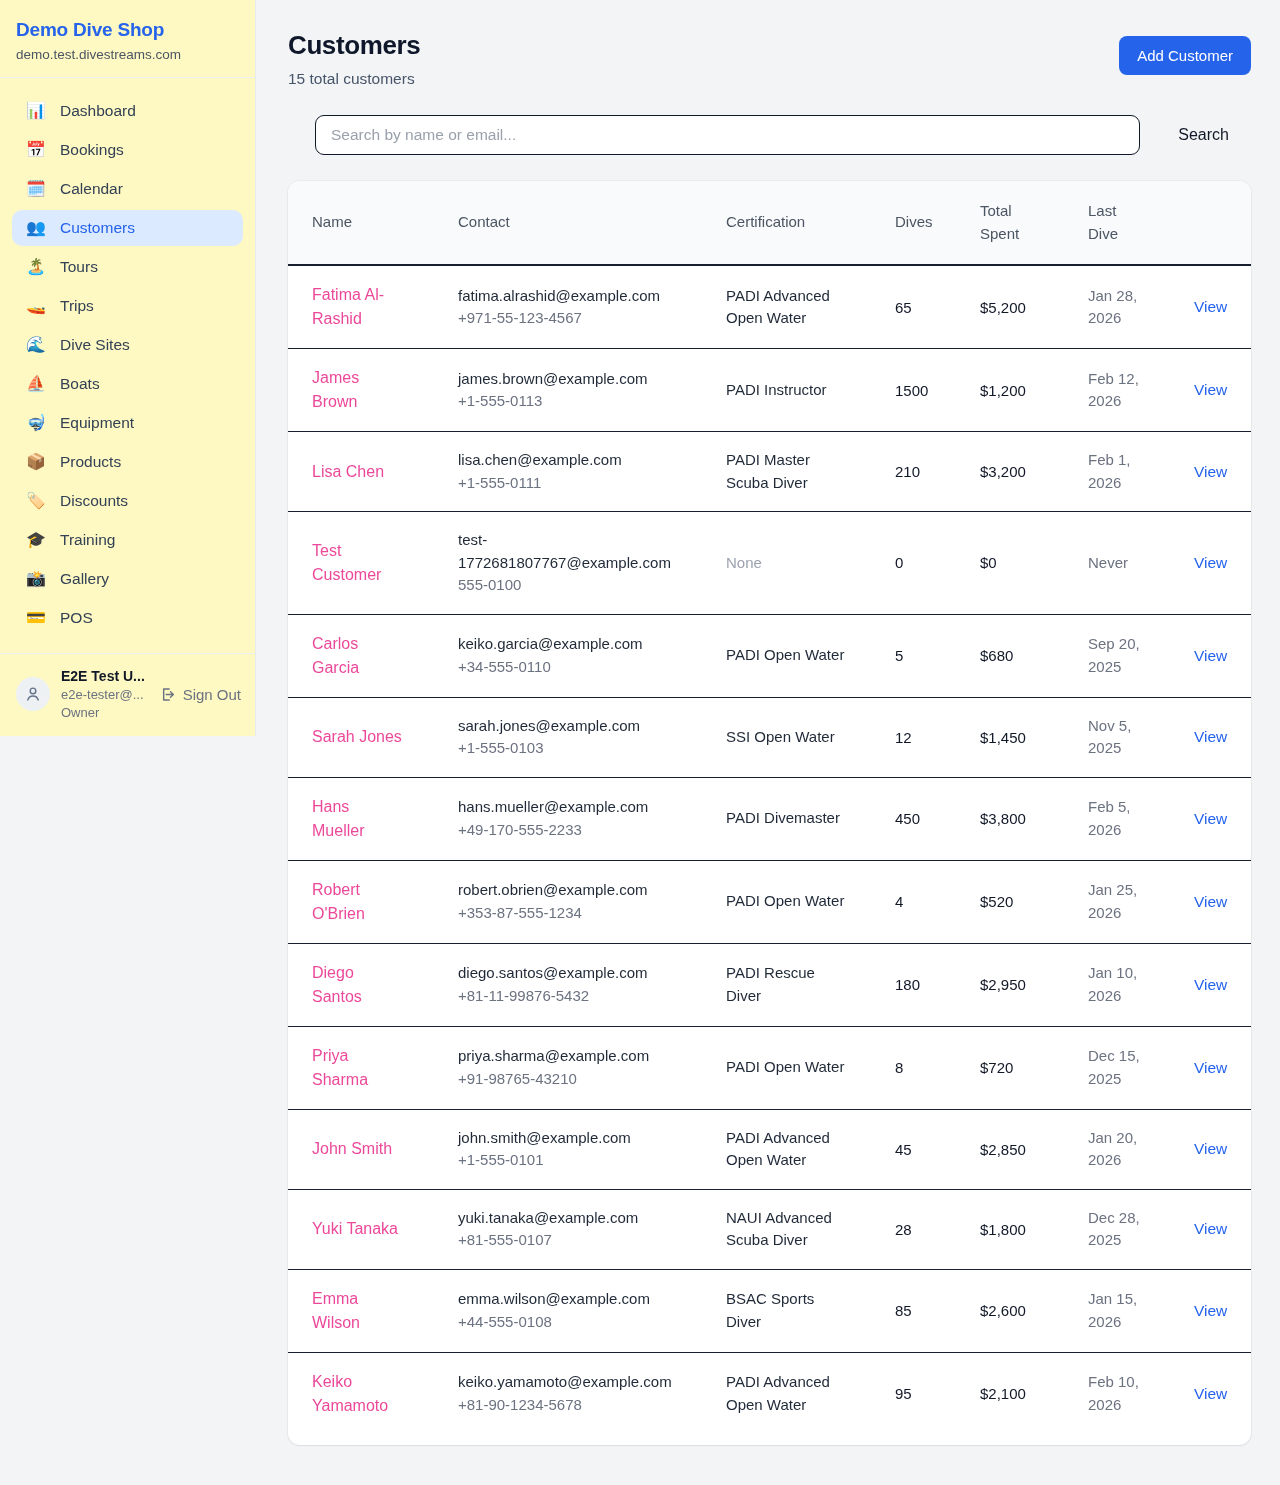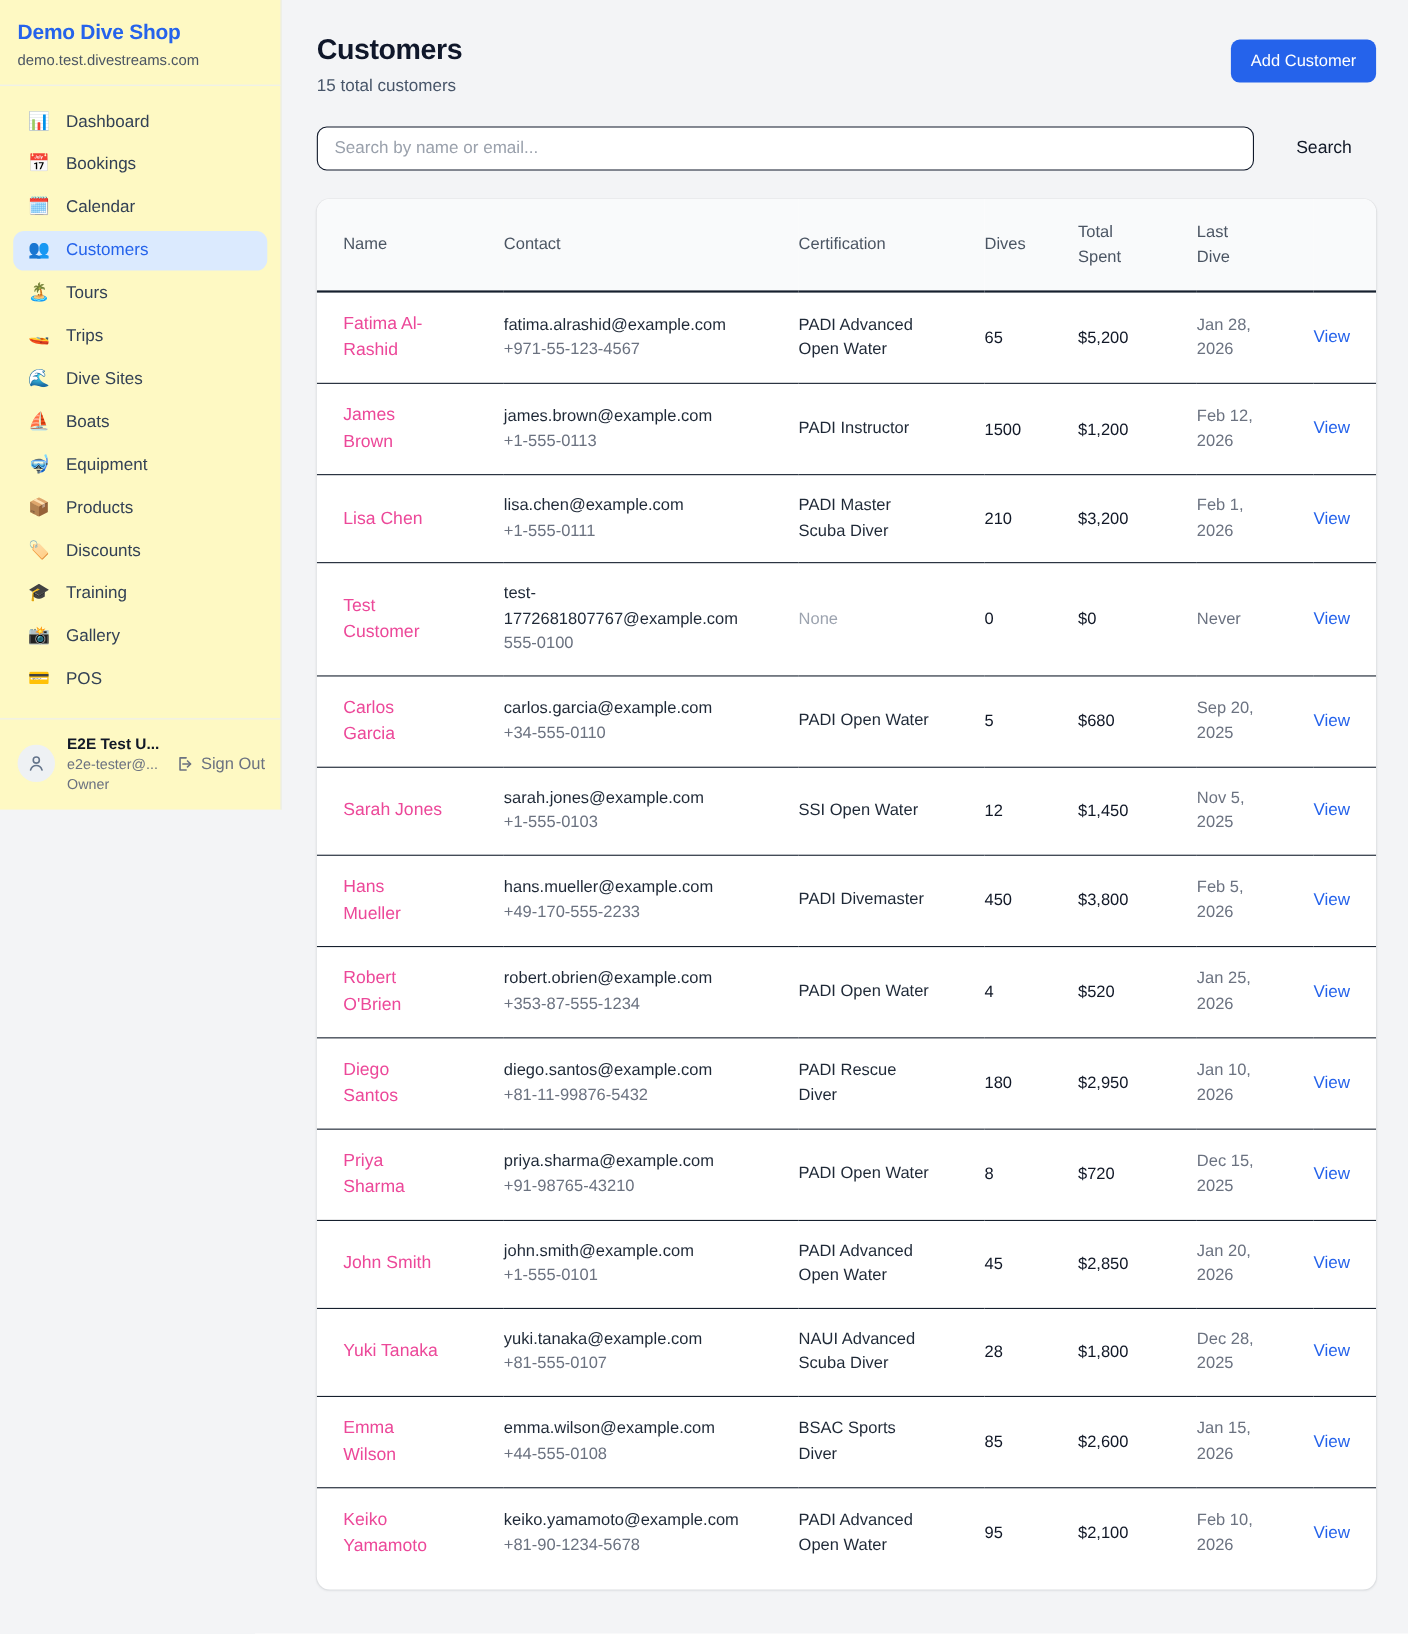--- a/index.html
+++ b/index.html
@@ -28,21 +28,21 @@
 
   
   main { flex:1; padding:30px 29px 36px 32px; min-width:0; }
   .page-head { display:flex; justify-content:space-between; align-items:flex-start; }
   h1 { margin:0; font-size:26px; letter-spacing:-0.4px; color:#0f172a; }
   .subtitle { color:#475569; font-size:15.5px; margin-top:9px; }
   .btn-primary { background:#2563eb; color:#fff; border:0; border-radius:8px; padding:11px 18px;
                  font-size:15px; font-weight:500; cursor:pointer; margin-top:6px; font-family:inherit; }
   .search-row { display:flex; align-items:center; margin-top:27px; }
   .search-input { flex:1; height:40px; border:1px solid #10192a; border-radius:9px; padding:0 15px;
-                  font-size:15.5px; background:#fff; font-family:inherit; color:#111827; }
+                  font-size:15.5px; background:#fff; font-family:inherit; color:#111827;margin-left:27px; }
   .search-input::placeholder { color:#9aa1ac; }
   .btn-plain { background:none; border:0; font-size:16px; color:#111827; cursor:pointer;
                margin:0 14px 0 30px; padding:6px 8px; font-family:inherit; }
 
   
   .card { margin-top:26px; background:#fff; border-radius:12px; overflow:hidden; padding-bottom:10px;
           box-shadow:0 1px 2px rgba(16,24,40,.07), 0 0 0 1px rgba(16,24,40,.035); }
   table { width:100%; border-collapse:collapse; table-layout:fixed; }
   thead tr { background:#f9fafb; }
   th { text-align:left; font-weight:400; color:#4b5563; font-size:15px; line-height:1.5;
@@ -236,21 +236,21 @@
               </td>
               <td class="c-cert"><span class="cert muted">None</span></td>
               <td class="dives">0</td>
               <td class="spent">$0</td>
               <td class="c-date"><span class="date">Never</span></td>
               <td><a href="#" class="view-link">View</a></td>
             </tr>
             <tr>
               <td class="c-name"><a href="#" class="name-link">Carlos Garcia</a></td>
               <td class="c-contact">
-                <div class="email">carlos.garcia@example.com</div>
+                <div class="email">keiko.garcia@example.com</div>
                 <div class="phone">+34-555-0110</div>
               </td>
               <td class="c-cert"><span class="cert">PADI Open Water</span></td>
               <td class="dives">5</td>
               <td class="spent">$680</td>
               <td class="c-date"><span class="date">Sep 20, 2025</span></td>
               <td><a href="#" class="view-link">View</a></td>
             </tr>
             <tr>
               <td class="c-name"><a href="#" class="name-link">Sarah Jones</a></td>

